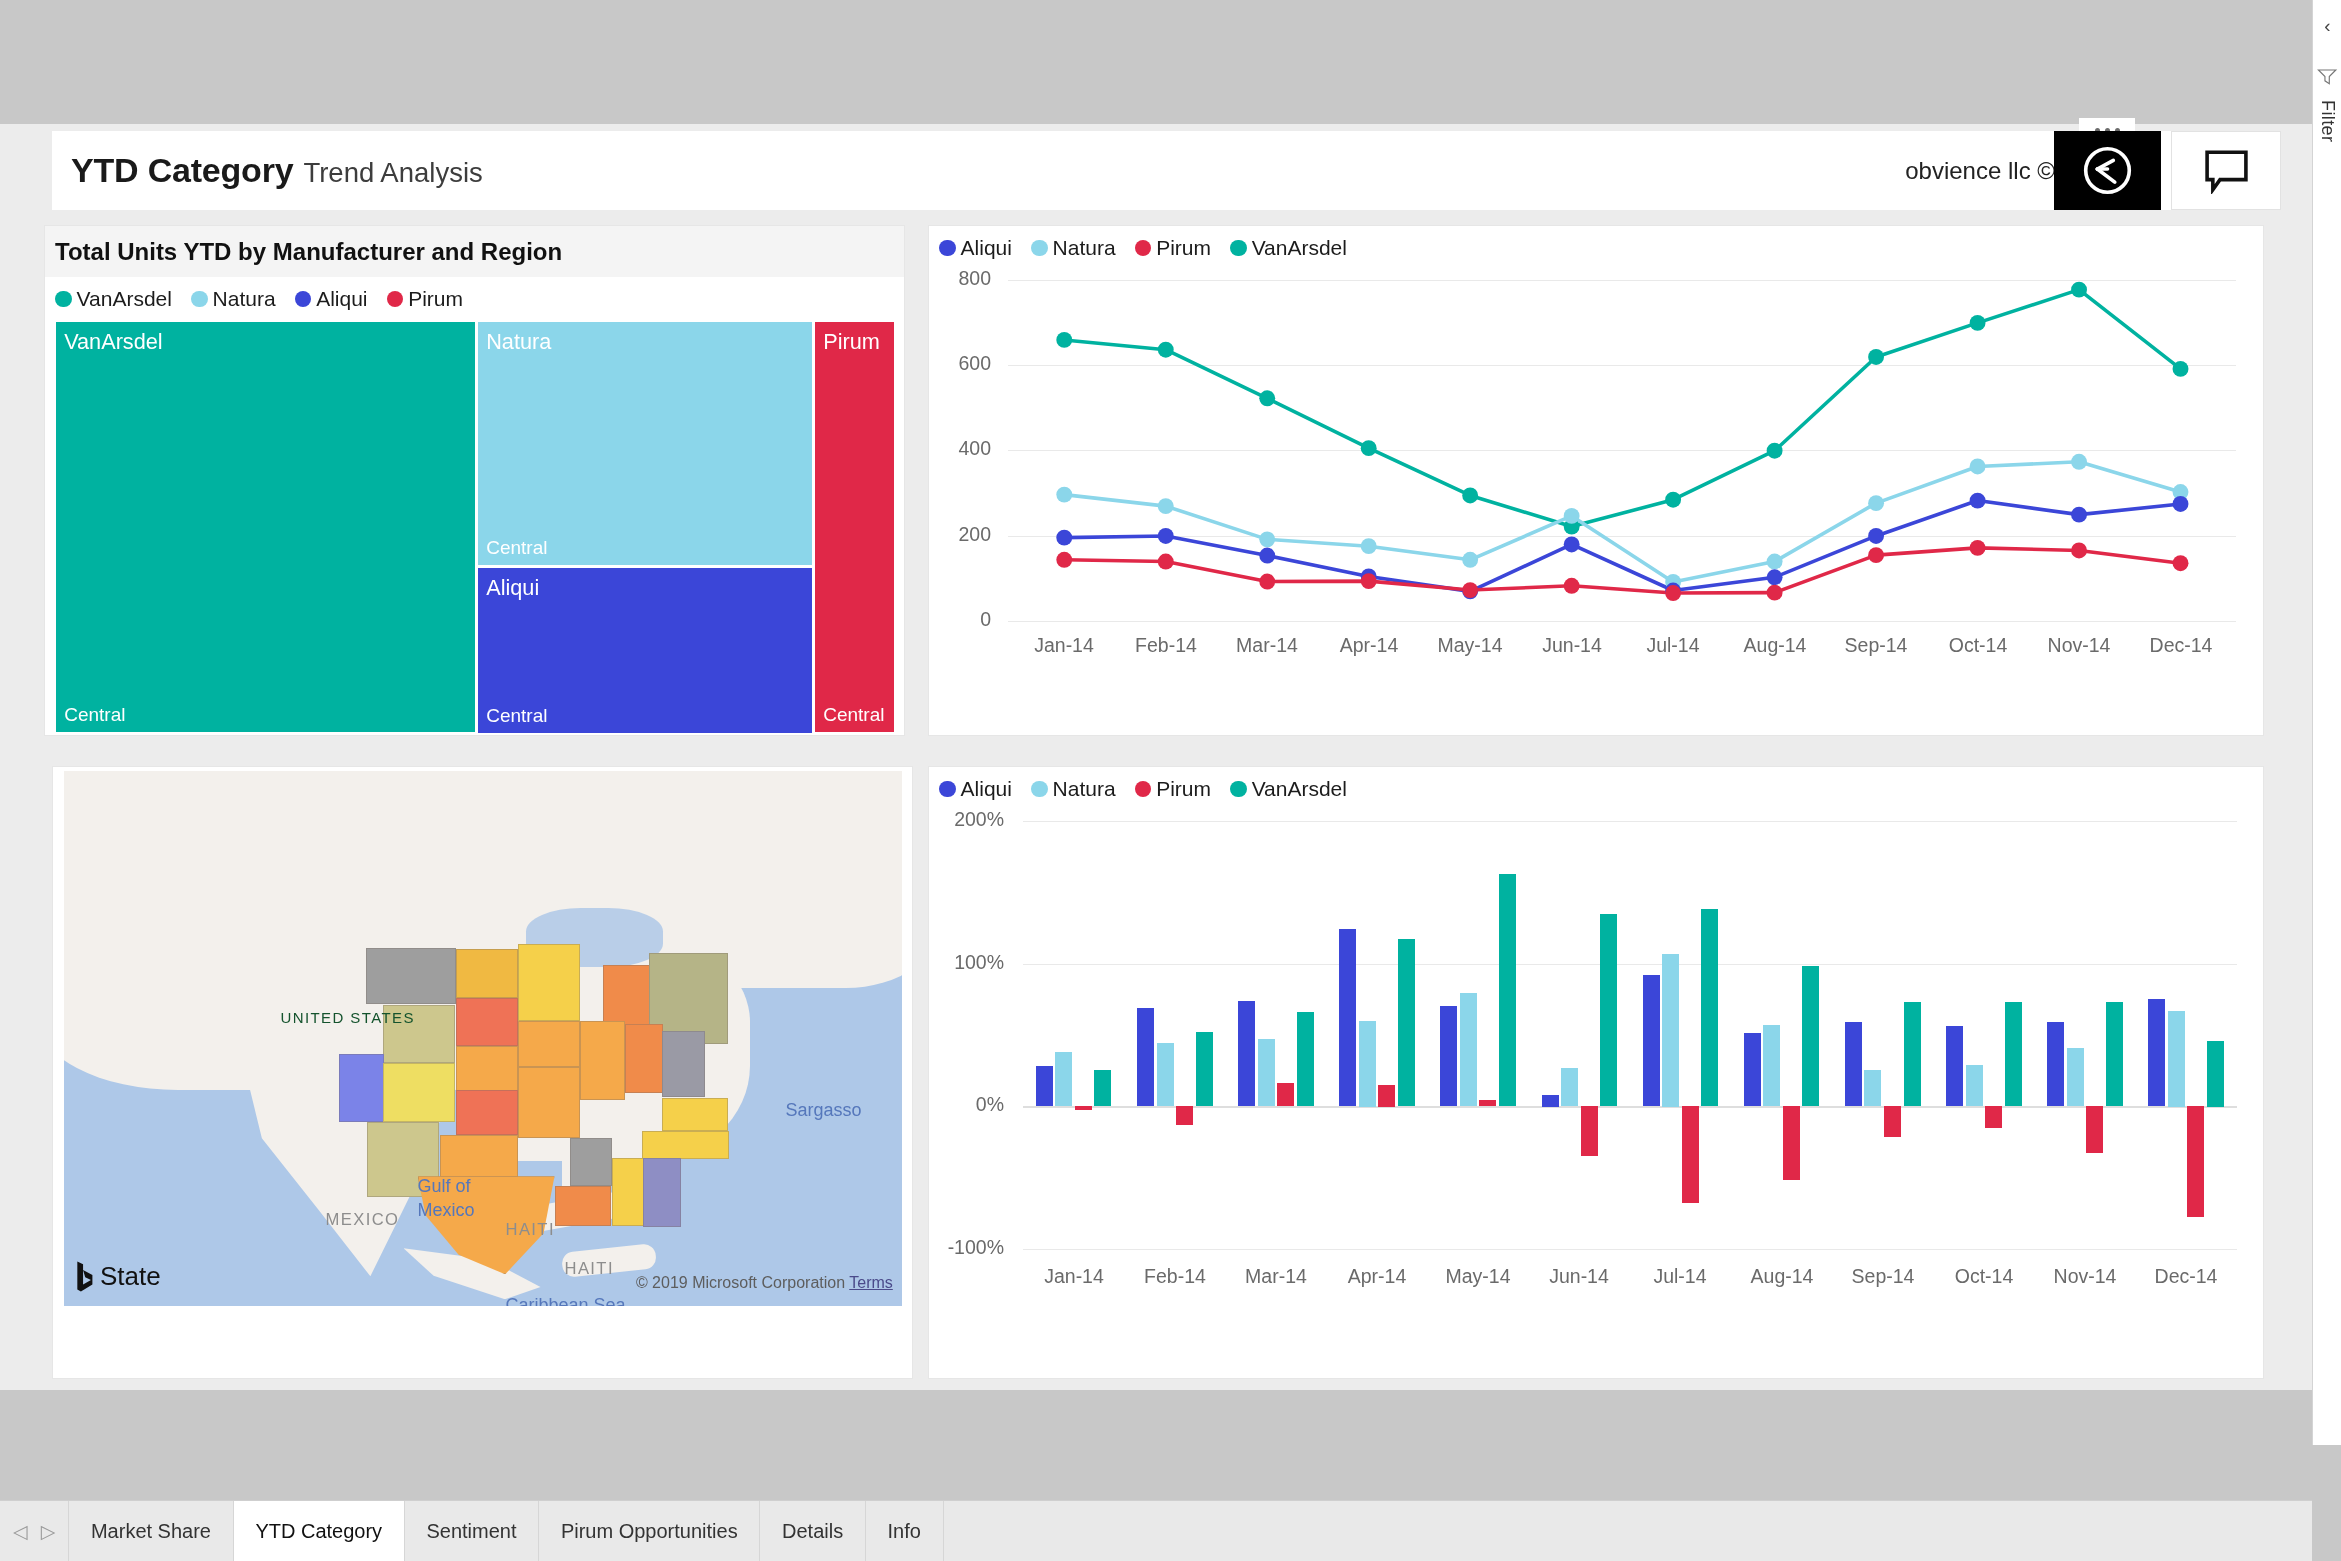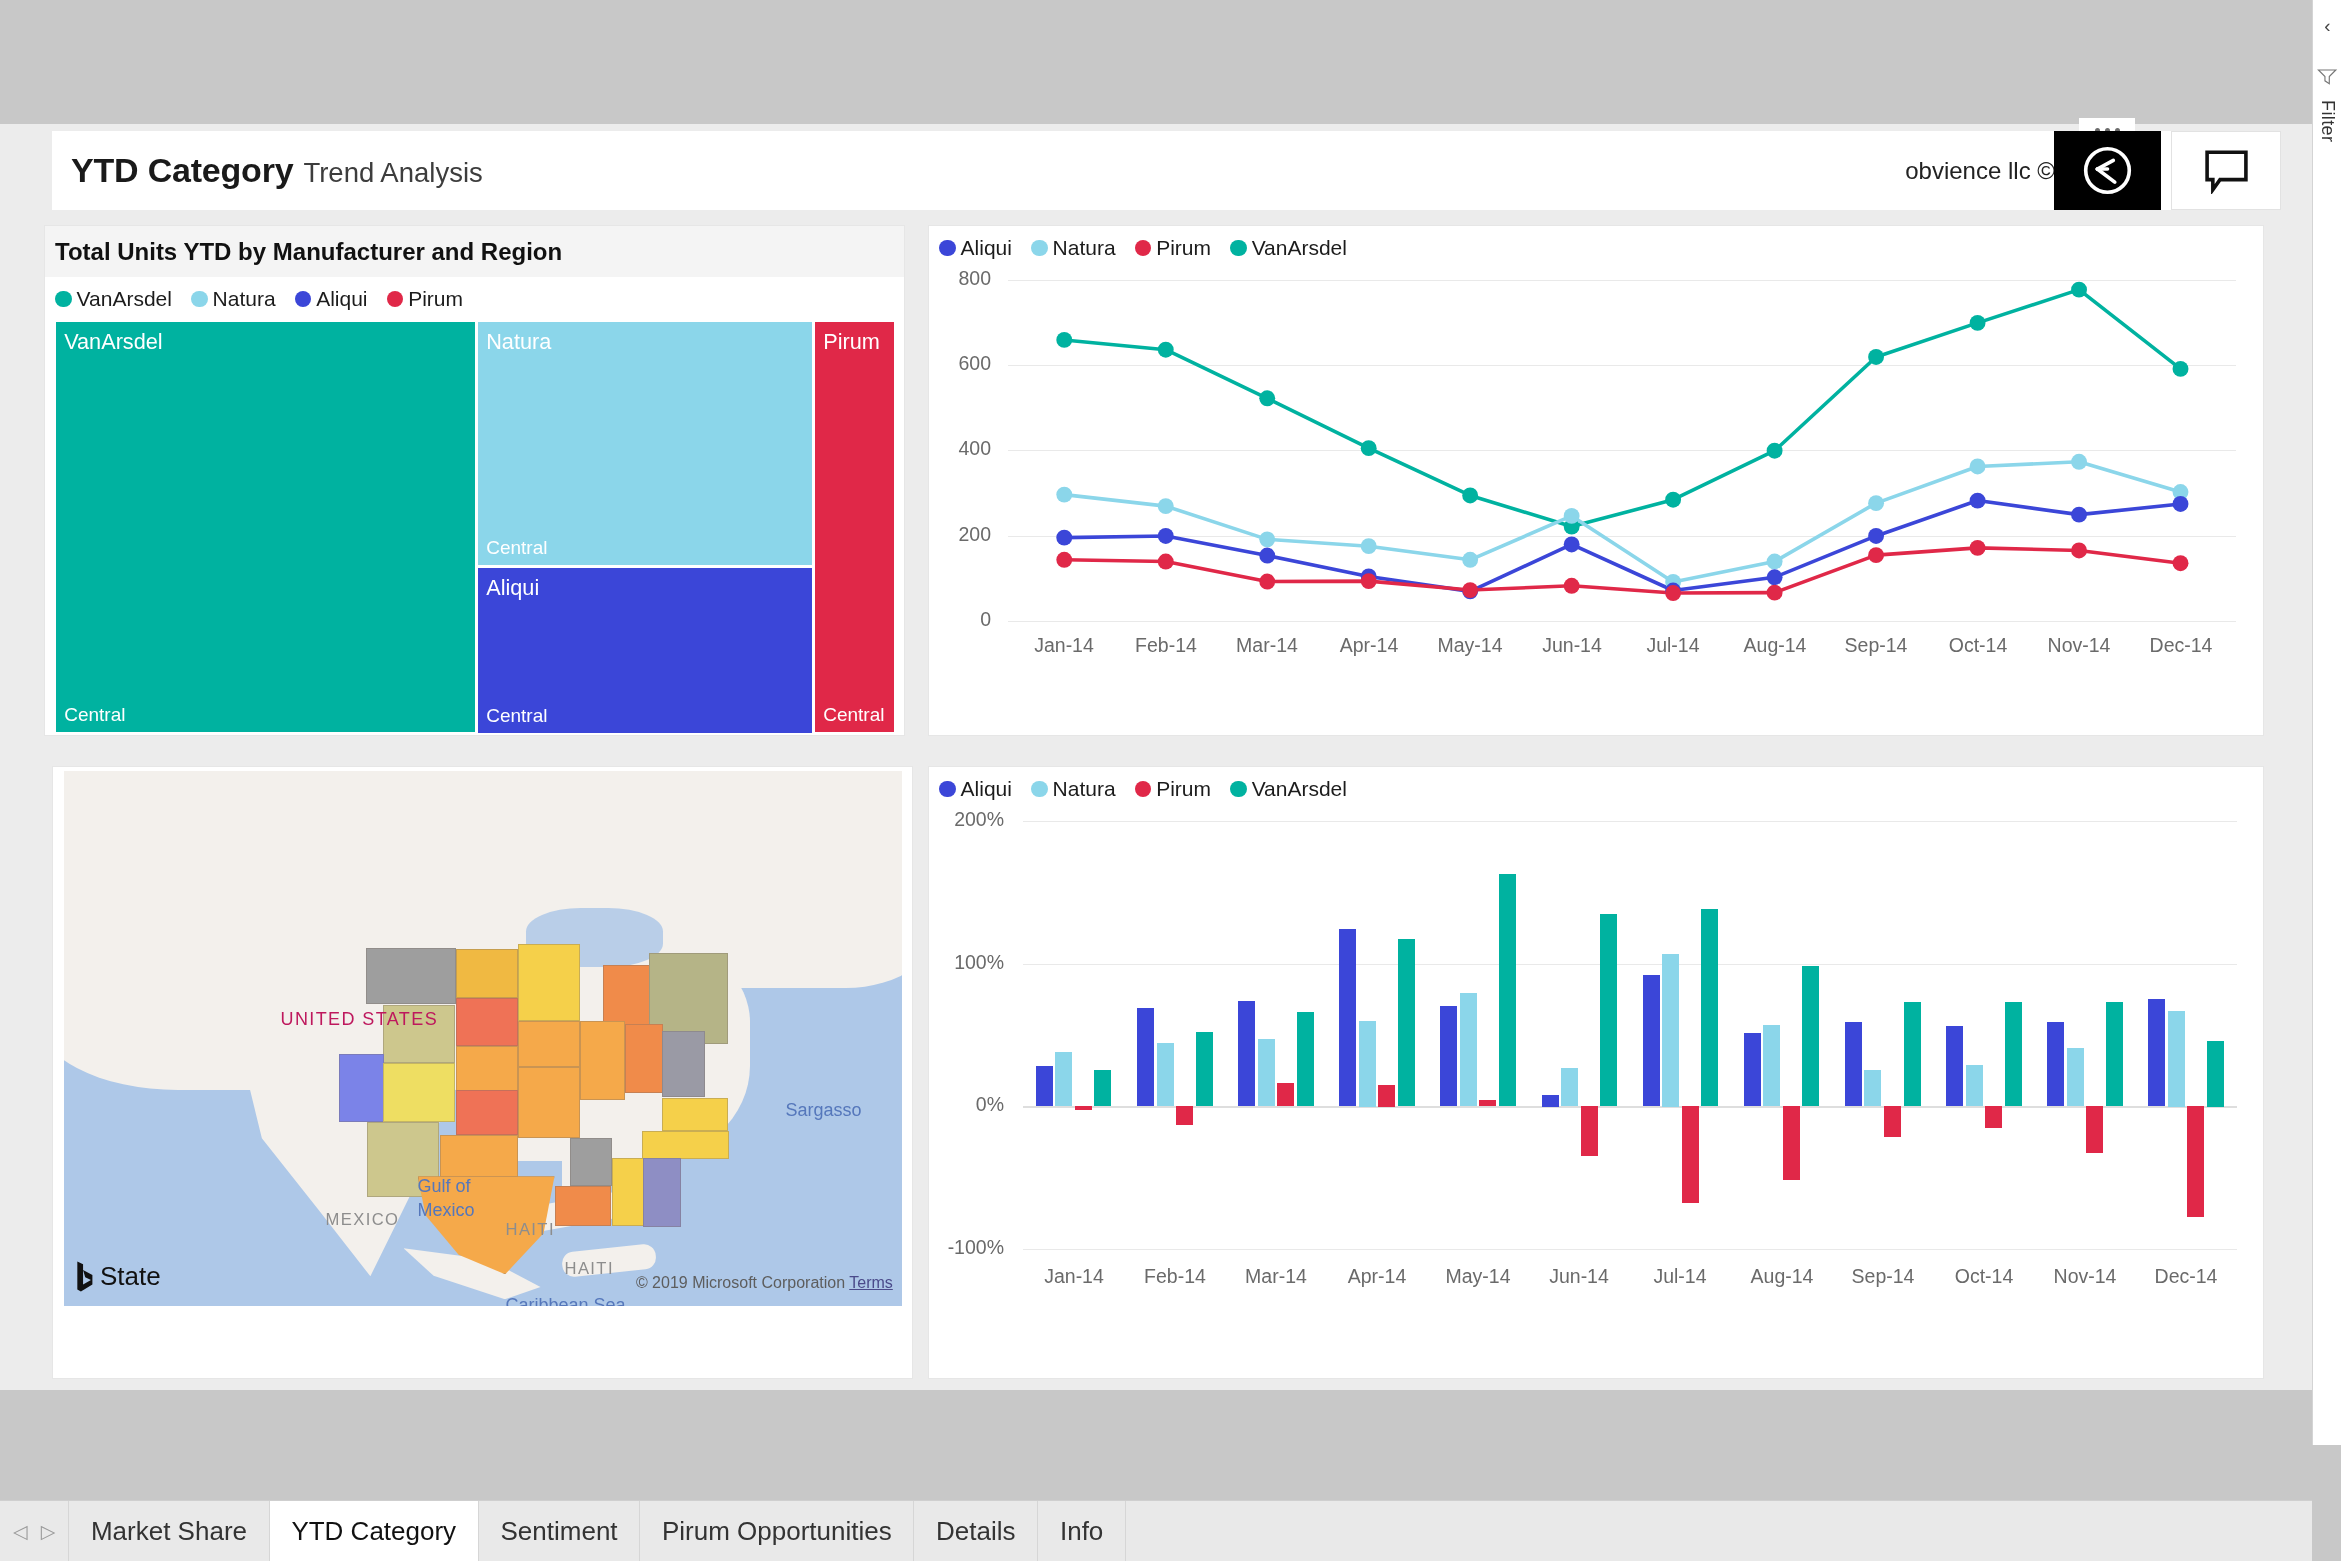--- a/index.html
+++ b/index.html
@@ -105,21 +105,21 @@
   }
   .attr a { color: #4a4a8a; }
 
   
   .tabbar {
     position: absolute; left: 0; top: 1500px; width: 2312px; height: 62px;
     background: #e9e9e9; border-top: 0.7px solid #cfcfcf; display: flex; align-items: stretch;
   }
   .navarrows { display: flex; align-items: center; gap: 13px; padding: 0 13px; color: #9a9a9a; font-size: 19px; }
   .tab {
-    display: flex; align-items: center; padding: 0 21.7px; font-size: 26px; color: #333;
+    display: flex; align-items: center; padding: 0 21.7px; font-size: 20px; color: #333;
     border-right: 0.7px solid #d6d6d6; cursor: pointer; background: #e9e9e9;
   }
   .tab:first-of-type { border-left: 0.7px solid #d6d6d6; }
   .tab.active { background: #ffffff; color: #111; }
 </style>
 </head>
 <body>
 
 <div class="app">
 
@@ -343,21 +343,21 @@
       <div class="st" style="left:578px;top:360px;width:87px;height:27.5px;background:#f5d04a;"></div>
       <div class="st" style="left:303px;top:351px;width:72px;height:75px;background:#cdc78d;"></div>
       <div class="st" style="left:376px;top:364px;width:78px;height:42px;background:#f5a94a;"></div>
       <div class="st" style="left:506px;top:367px;width:42px; height:48px;background:#9e9e9e;"></div>
       <div class="st" style="left:548px;top:387px;width:32px; height:68px;background:#f5d04a;"></div>
       <div class="st" style="left:579px;top:387px;width:38px; height:69px;background:#8e8ec4;"></div>
       <div class="st" style="left:491px;top:415px;width:56px; height:40px;background:#f08b4a;"></div>
       <div class="st" style="left:354px;top:405px;width:137px;height:98px;
             background:#f5a94a;clip-path:polygon(0 0,100% 0,92% 58%,64% 100%,30% 80%,6% 40%);"></div>
 
-      <div class="mlbl" style="left:217px;top:238px;font-size:18px;color:#be185d;">UNITED STATES</div>
+      <div class="mlbl" style="left:217px;top:238px;font-size:15px;color:#14532d;">UNITED STATES</div>
       <div class="mlbl" style="left:262px;top:439px;">MEXICO</div>
       <div class="mlbl" style="left:442px;top:449px;">HAITI</div>
       <div class="mlbl" style="left:501px;top:488px;">HAITI</div>
       <div class="wlbl" style="left:354px;top:405px;">Gulf of</div>
       <div class="wlbl" style="left:354px;top:429px;">Mexico</div>
       <div class="wlbl" style="left:722px;top:329px;">Sargasso</div>
       <div class="wlbl" style="left:442px;top:524px;">Caribbean Sea</div>
 
       <div class="bing">
         <svg width="19" height="33" viewBox="0 0 26 46">

